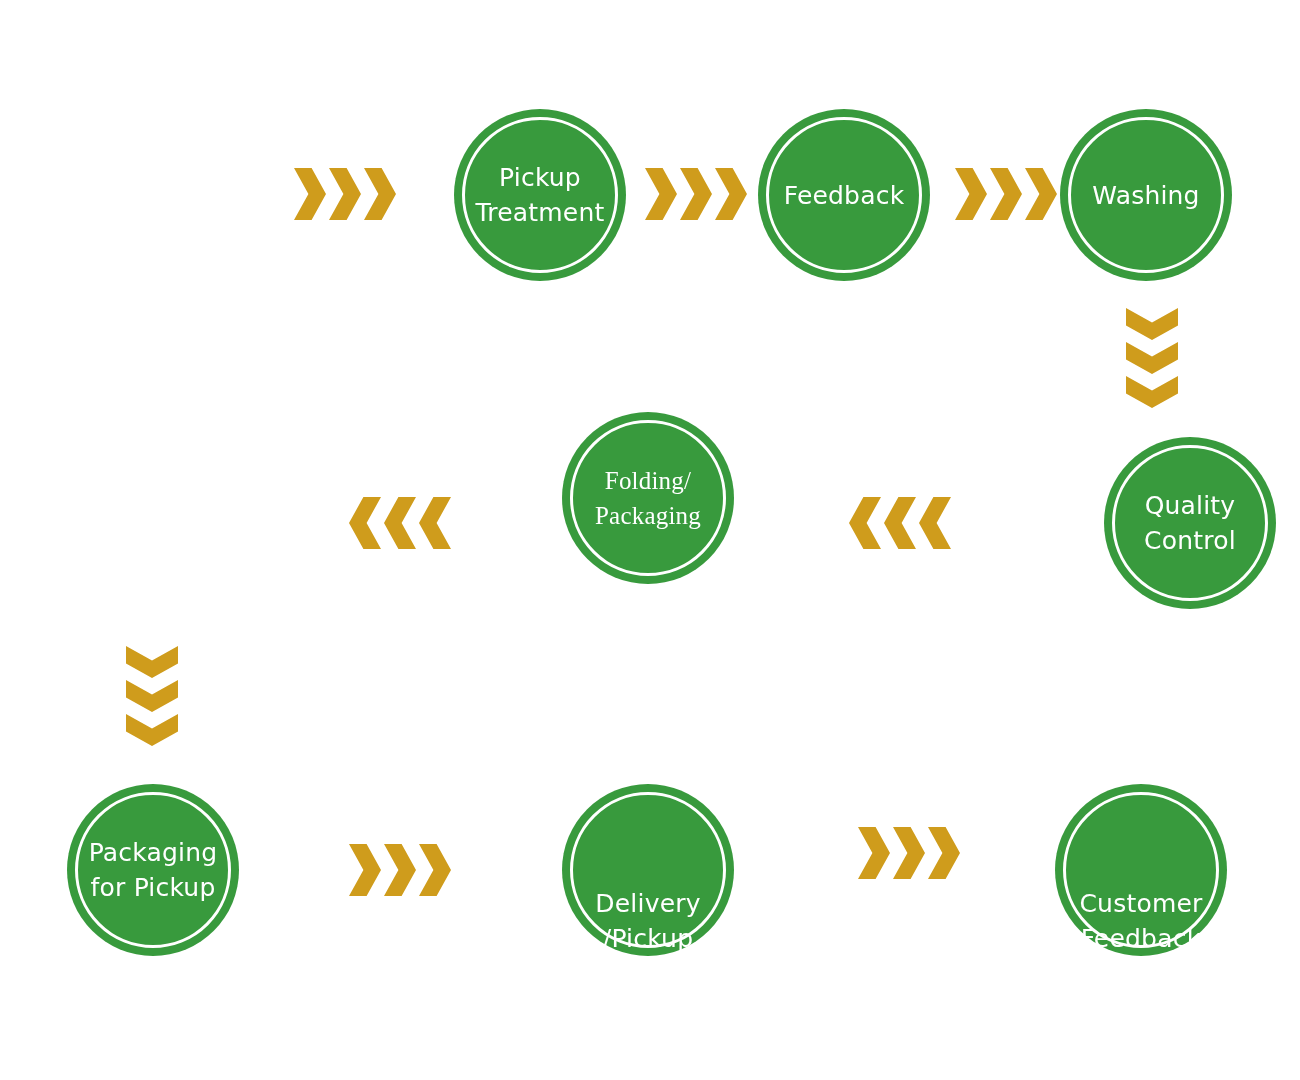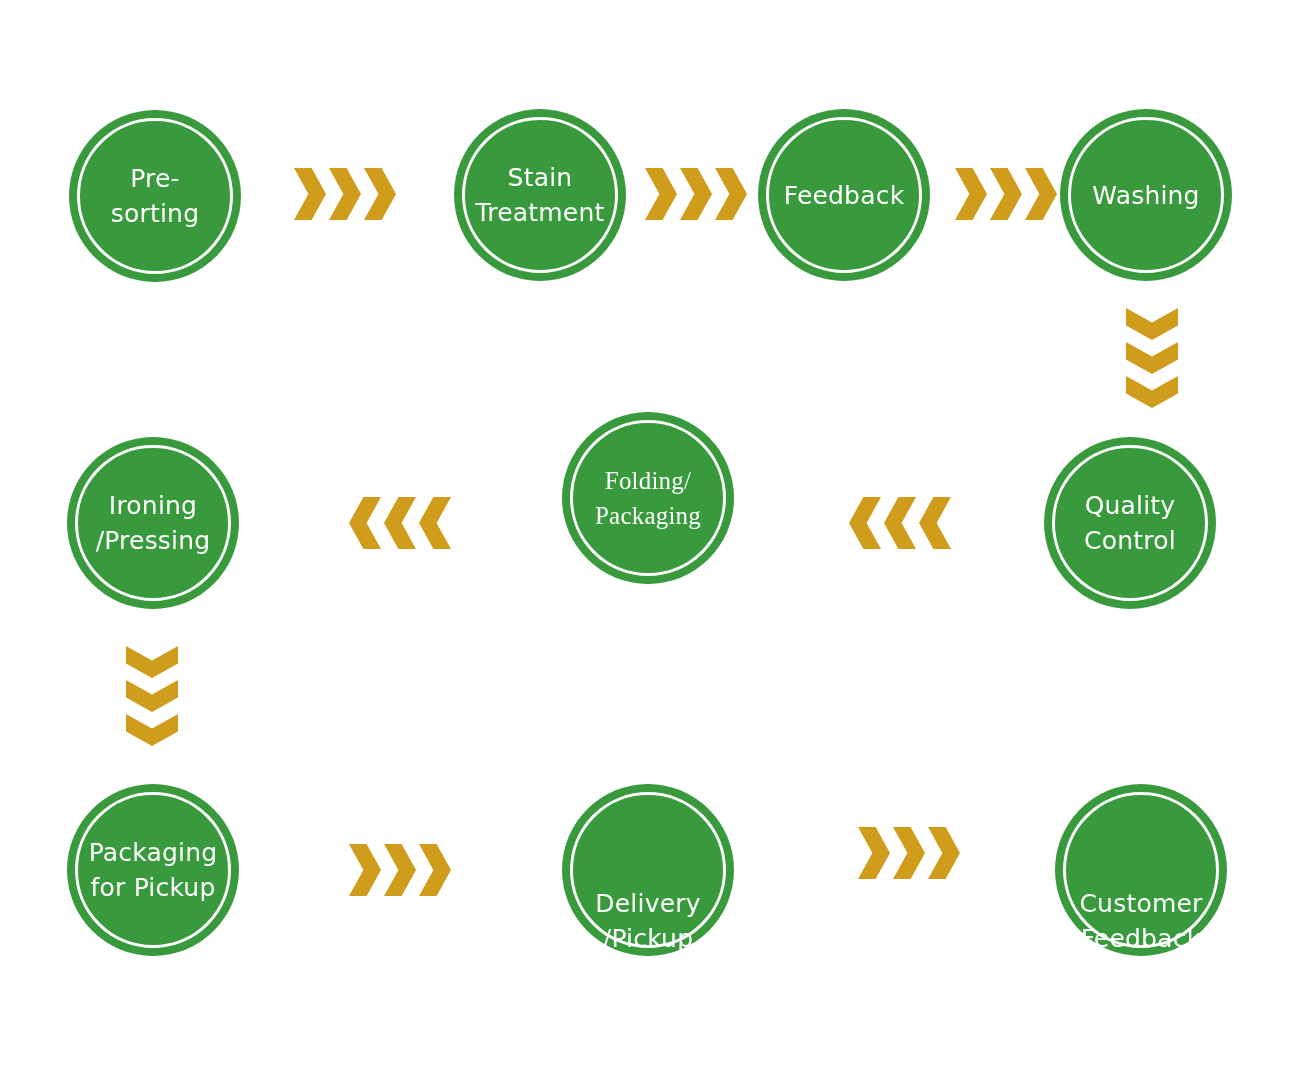--- a/index.html
+++ b/index.html
@@ -66,21 +66,21 @@
   .arrow.v .chev { width: 52px; height: 32px; }
   .arrow.right .chev { clip-path: polygon(0% 0%, 55% 0%, 100% 50%, 55% 100%, 0% 100%, 45% 50%); }
   .arrow.left  .chev { clip-path: polygon(100% 0%, 45% 0%, 0% 50%, 45% 100%, 100% 100%, 55% 50%); }
   .arrow.down  .chev { clip-path: polygon(100% 0%, 100% 55%, 50% 100%, 0% 55%, 0% 0%, 50% 45%); }
   
   #n-pre        { left: 69px;   top: 110px; }
   #n-stain      { left: 454px;  top: 109px; }
   #n-washing    { left: 758px;  top: 109px; }
   #n-drying     { left: 1060px; top: 109px; }
   
-  #n-quality    { left: 1044px; top: 437px; }
+  #n-quality    { left: 1104px; top: 437px; }
   #n-folding    { left: 562px;  top: 412px; font-family: Liberation Serif, serif; }
   #n-ironing    { left: 67px;   top: 437px; }
   
   #n-packaging  { left: 67px;   top: 784px; }
   #n-delivery   { left: 562px;  top: 784px; align-items: flex-end; }
   #n-customer   { left: 1055px; top: 784px; align-items: flex-end; }
   
   #a1 { left: 294px;  top: 168px; }
   #a2 { left: 645px;  top: 168px; }
   #a3 { left: 955px;  top: 168px; }
@@ -89,33 +89,29 @@
   #a5 { left: 349px;  top: 497px; }
   #d2 { left: 126px;  top: 646px; }
   #a6 { left: 349px;  top: 844px; }
   #a7 { left: 858px;  top: 827px; }
 </style>
 </head>
 <body>
 
 <div class="canvas">
 
-  <div class="node" id="n-pre">
-    <span class="node-label">Pre-
-sorting</span>
-  </div>
 
   <div class="arrow h right" id="a1">
     <i class="chev"></i>
       <i class="chev"></i>
       <i class="chev"></i>
   </div>
 
   <div class="node" id="n-stain">
-    <span class="node-label">Stain
+    <span class="node-label">Pickup
 Treatment</span>
   </div>
 
   <div class="arrow h right" id="a2">
     <i class="chev"></i>
       <i class="chev"></i>
       <i class="chev"></i>
   </div>
 
   <div class="node" id="n-washing">
@@ -153,24 +149,20 @@
     <span class="node-label">Folding/
 Packaging</span>
   </div>
 
   <div class="arrow h left" id="a5">
     <i class="chev"></i>
       <i class="chev"></i>
       <i class="chev"></i>
   </div>
 
-  <div class="node" id="n-ironing">
-    <span class="node-label">Ironing
-/Pressing</span>
-  </div>
 
   <div class="arrow v down" id="d2">
     <i class="chev"></i>
       <i class="chev"></i>
       <i class="chev"></i>
   </div>
 
   <div class="node" id="n-packaging">
     <span class="node-label">Packaging
 for Pickup</span>

